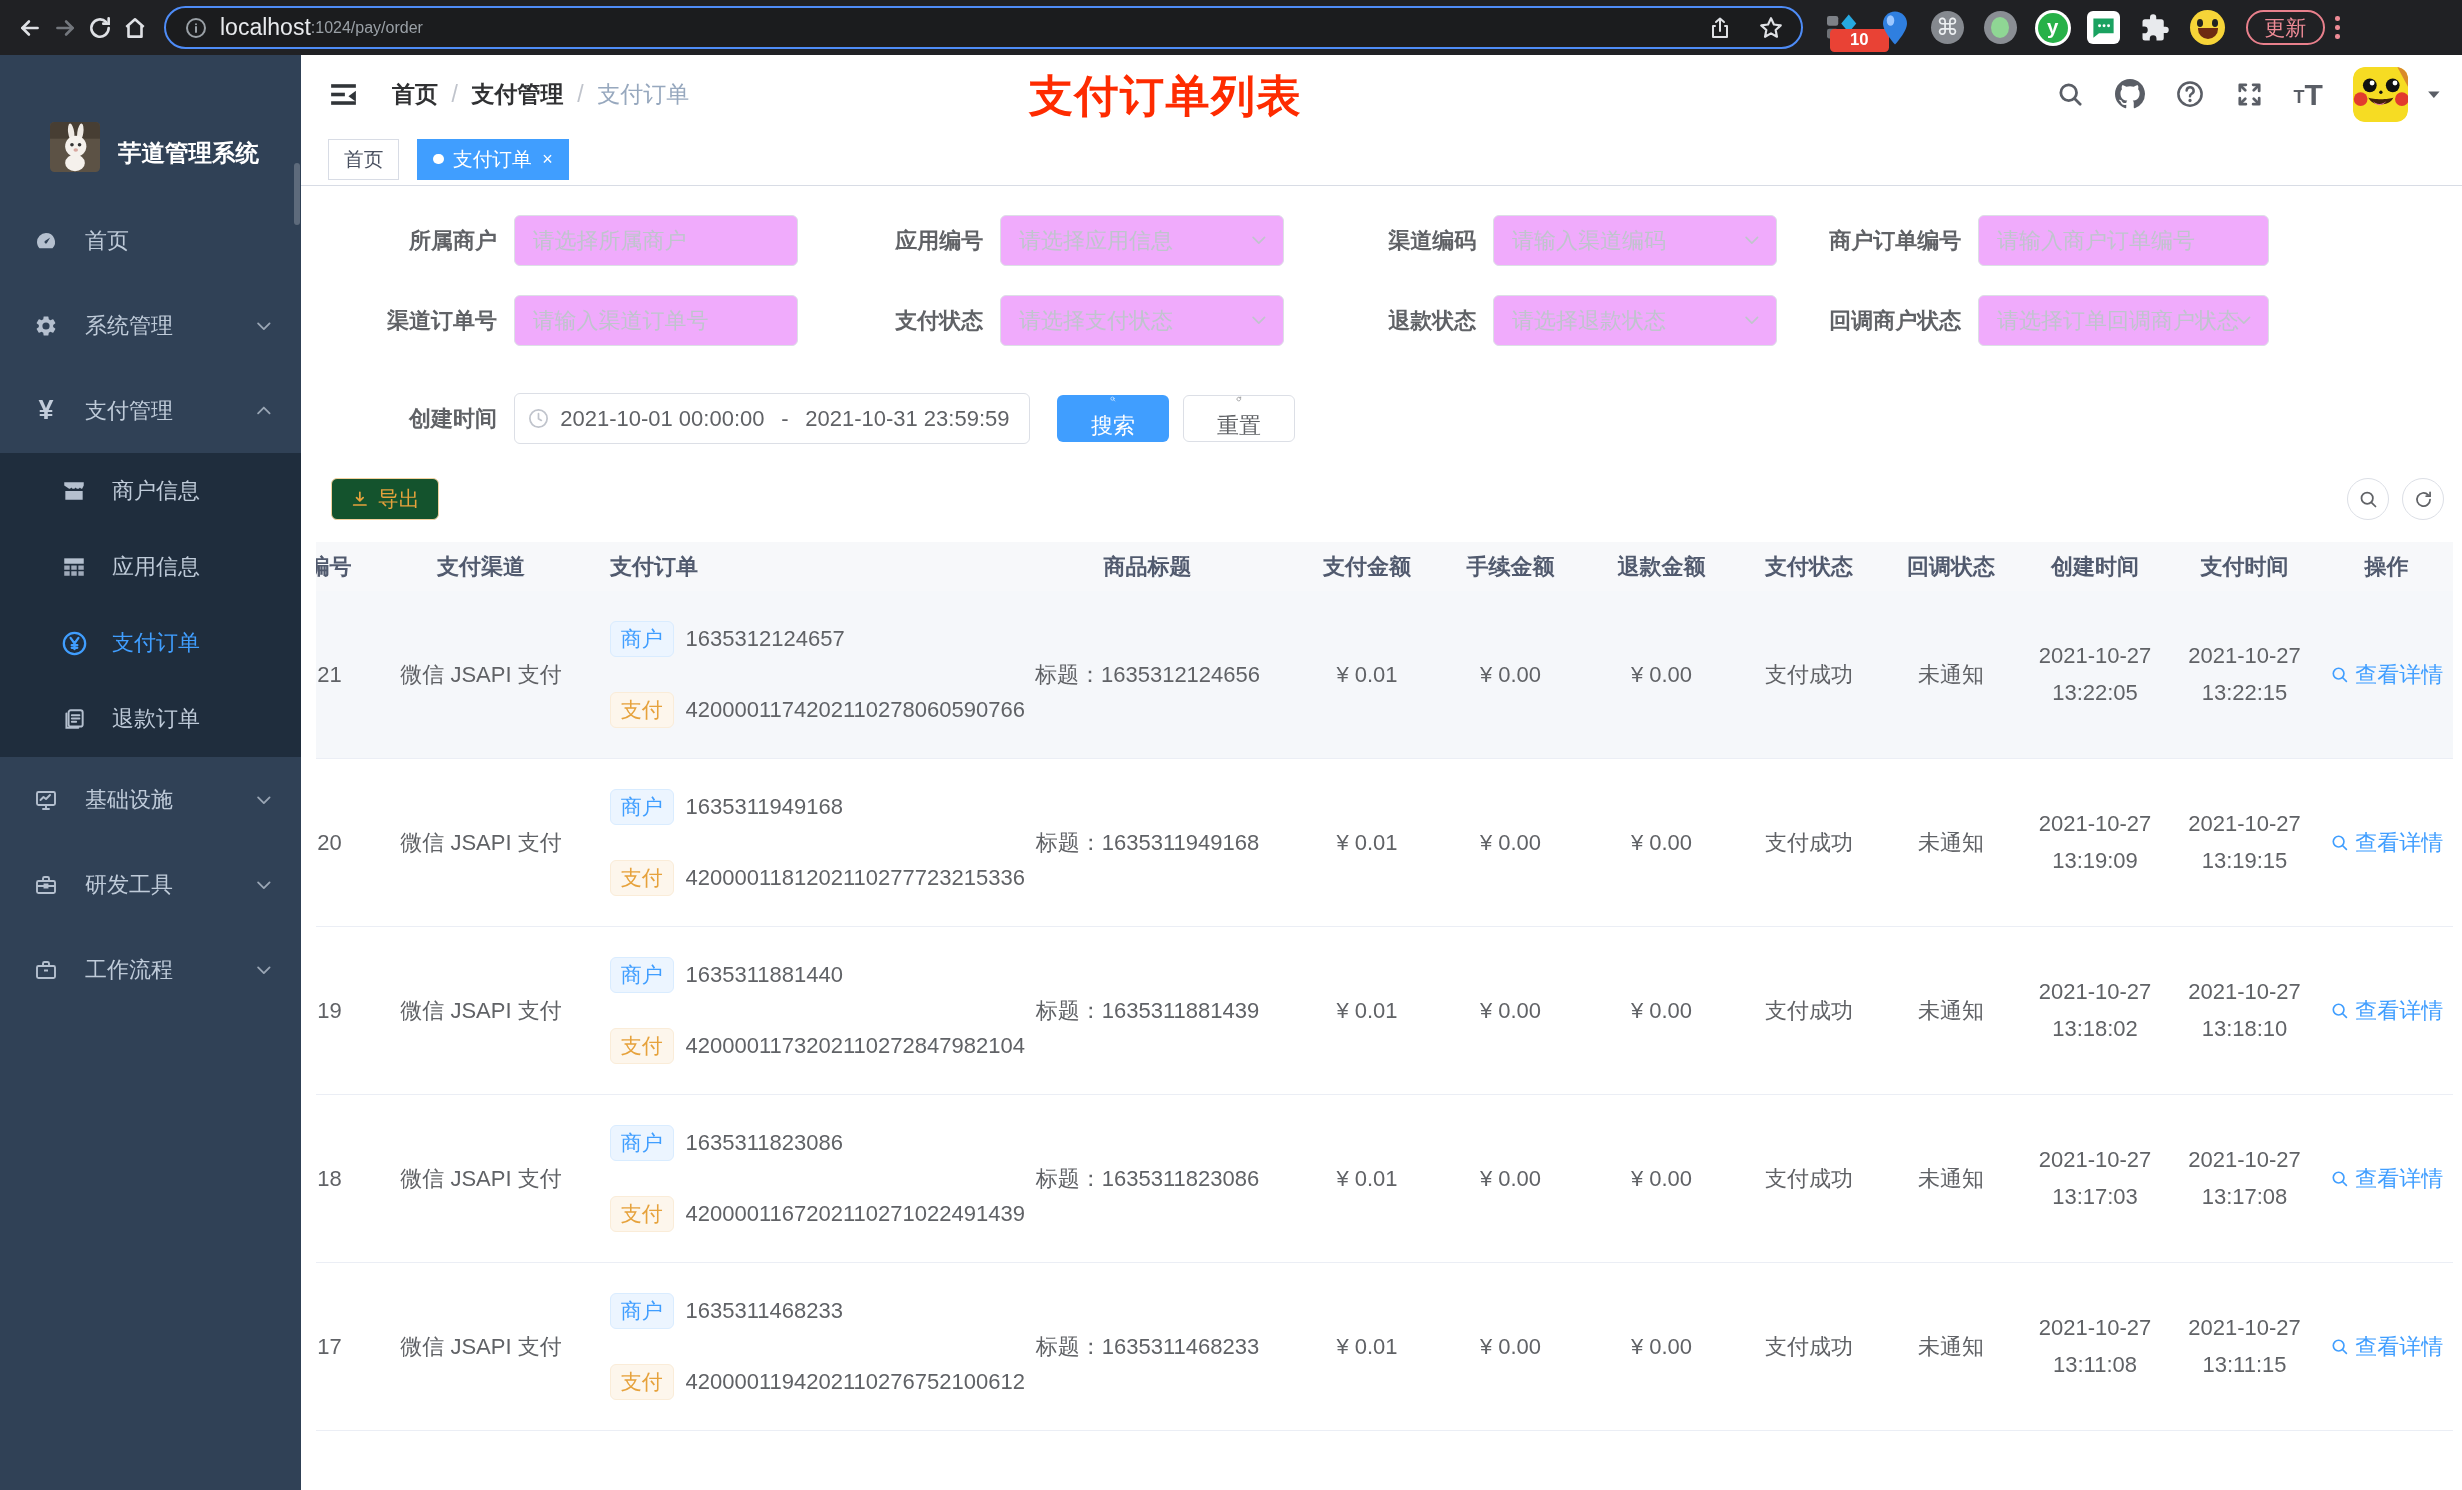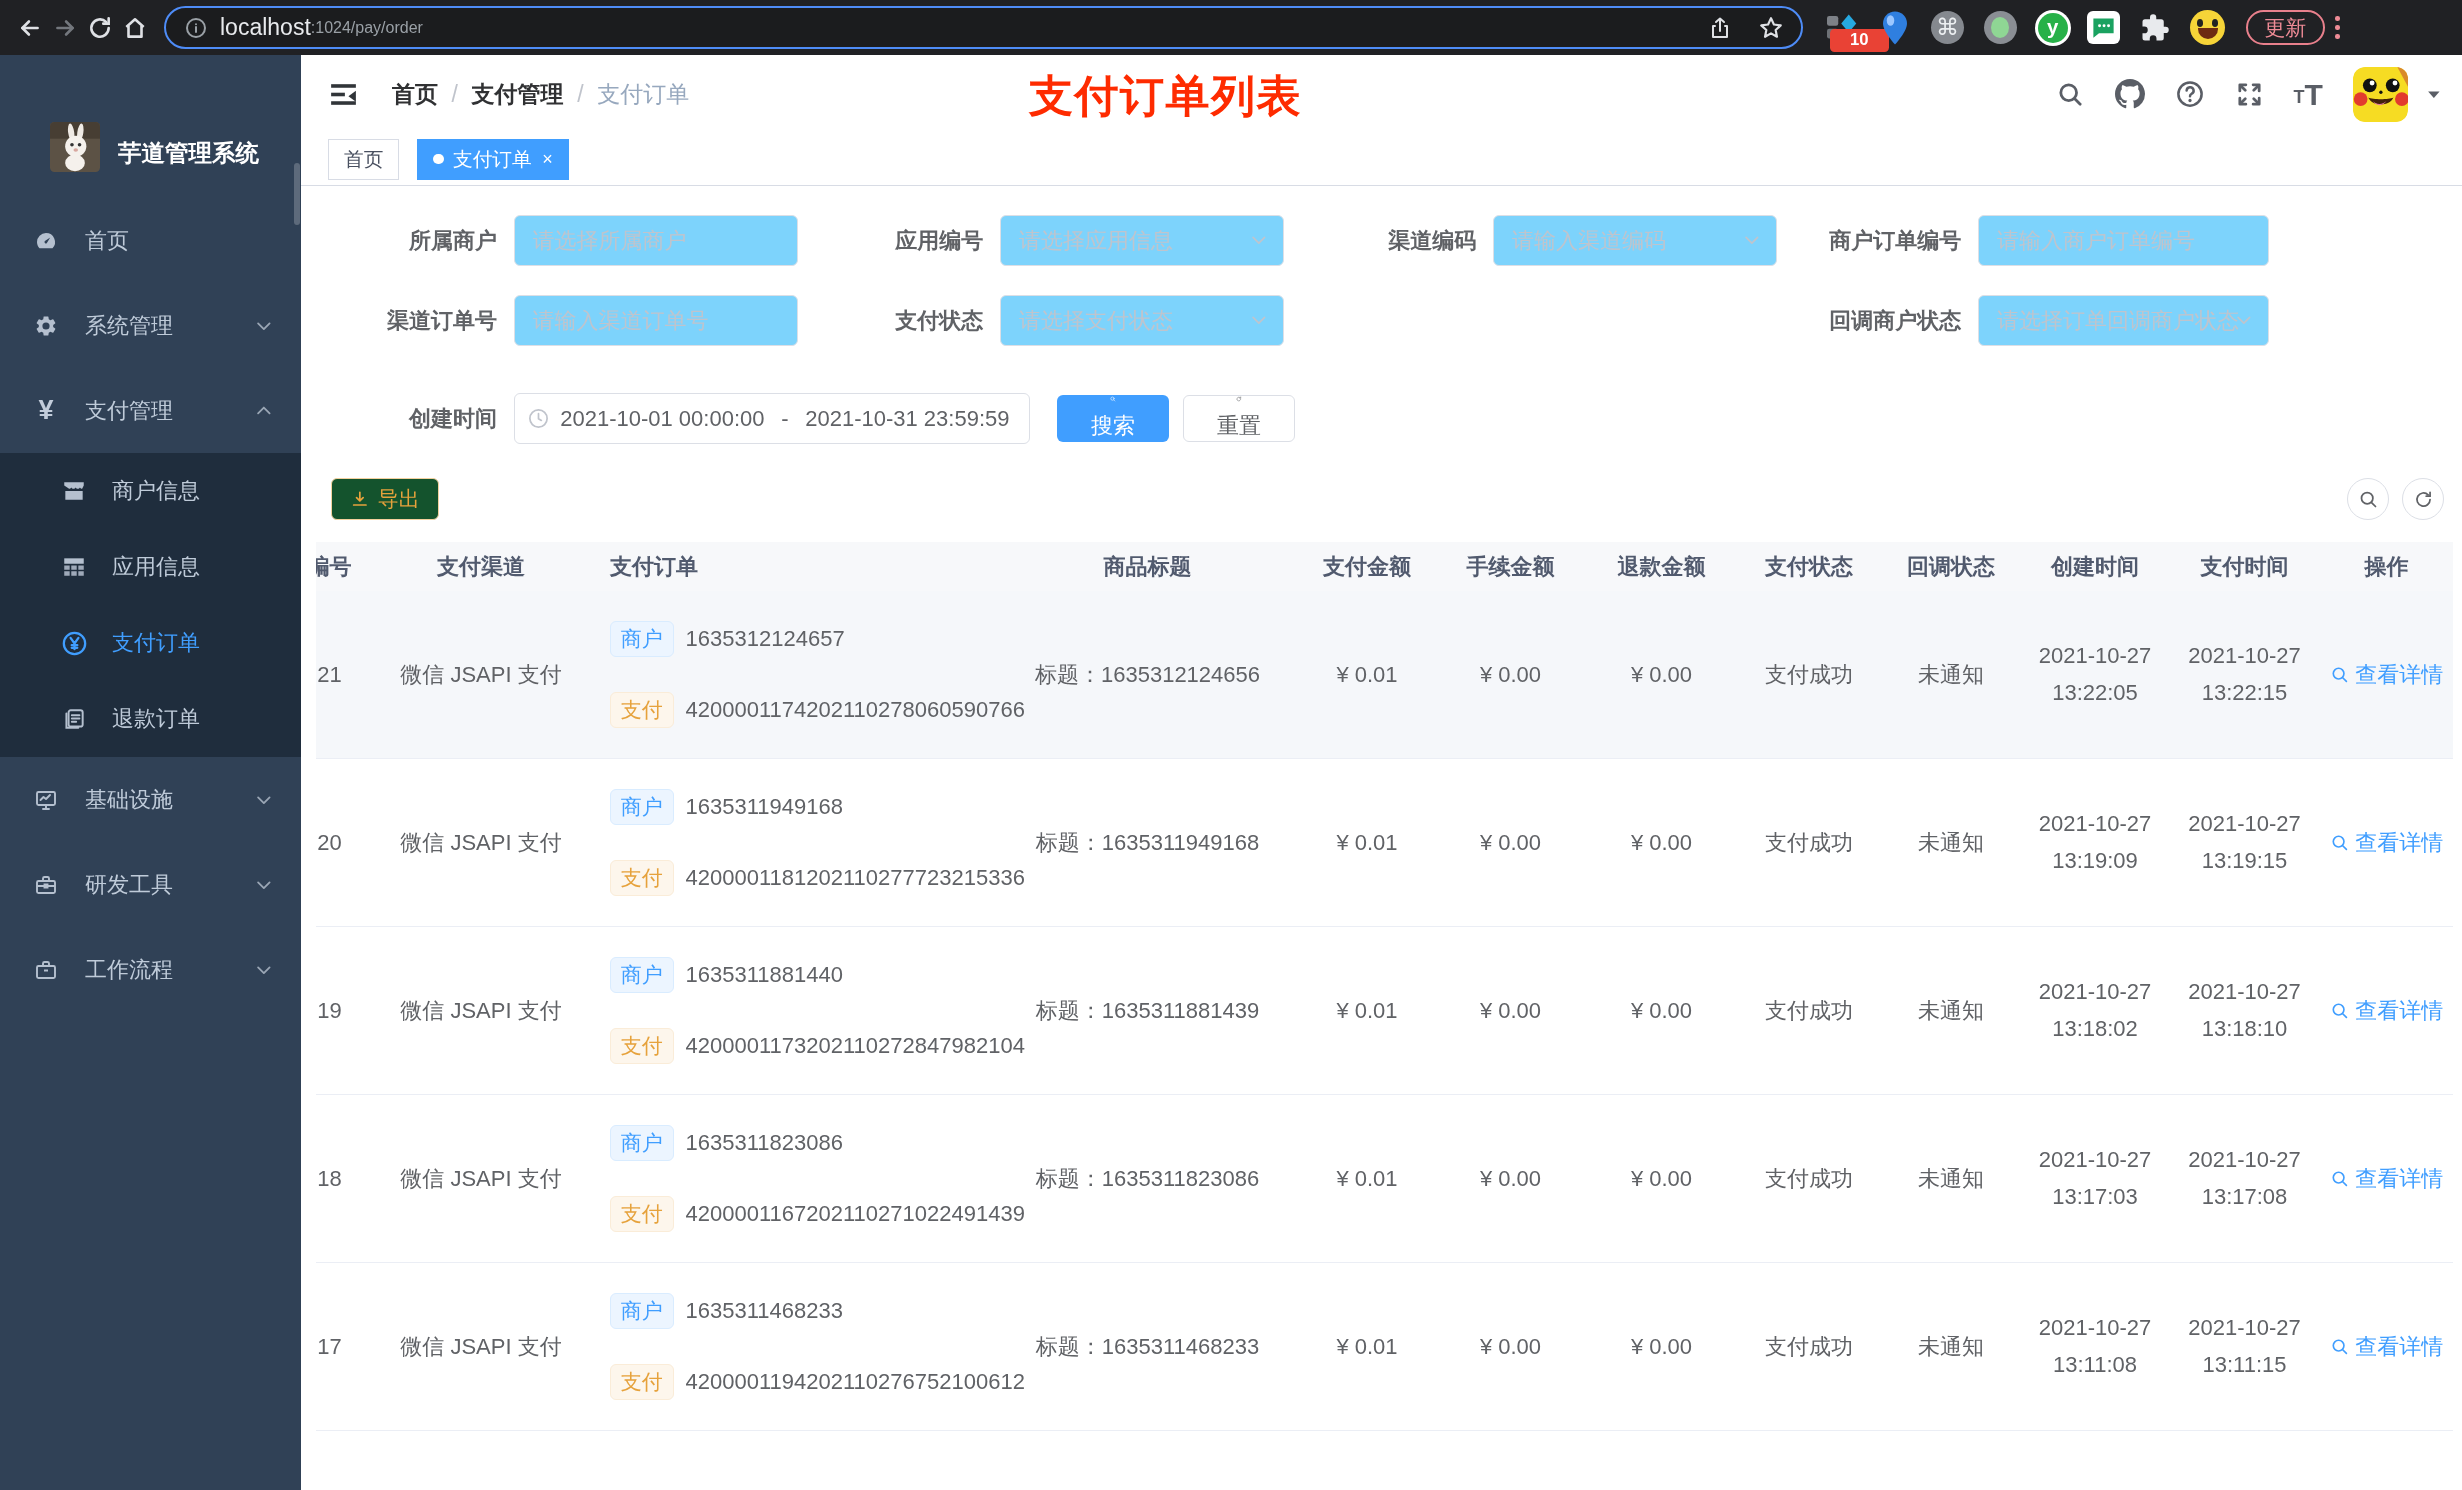--- a/index.html
+++ b/index.html
@@ -80,21 +80,21 @@
   .tv-close { margin-left:10.6px; font-size:18px; }
 
   
   .content { position:relative; flex:1; padding-top:29px; overflow:hidden; }
   .f-row { position:relative; height:51px; }
   .f-row.r1 { margin-bottom:29px; } .f-row.r2 { margin-bottom:47px; } .f-row.r3 { margin-bottom:34px; }
   .field { position:absolute; top:0; display:flex; align-items:center; }
   .f-label { width:227px; text-align:right; font-size:22px; color:#606266; font-weight:600; padding-right:16.7px; flex:0 0 auto; }
   .f-input { position:relative; }
   .f-input input { width:284px; height:51px; border:0.8px solid #dcdfe6; border-radius:6px; font-size:22px; color:#606266;
-    padding:0 18px; outline:none; background:#7dd3fc; font-family:inherit; }
+    padding:0 18px; outline:none; background:#f0abfc; font-family:inherit; }
   .f-input input::placeholder { color:#bfc4cd; }
   .f-input .sel-chev { position:absolute; right:15px; top:15px; color:#c0c4cc; pointer-events:none; }
   .pos-a { left:-14.4px; } .pos-b { left:472px; } .pos-c { left:965px; } .pos-d { left:1450px; }
   .date-wrap { display:flex; align-items:center; position:absolute; left:-14.4px; }
   .date-box { width:516px; height:51px; border:0.8px solid #dcdfe6; border-radius:6px; display:flex; align-items:center;
     padding:0 10.6px 0 12px; overflow:hidden; white-space:nowrap; }
   .date-box .clk { color:#c0c4cc; flex:0 0 auto; display:flex; }
   .date-txt { font-size:22px; color:#606266; margin-left:10.6px; }
   .date-sep { font-size:22px; color:#606266; margin:0 16.7px; }
   .btn { height:47px; border-radius:6px; font-size:22px; display:inline-flex; align-items:center; justify-content:center;
@@ -495,20 +495,30 @@
           <div class="field pos-b">
             <span class="f-label">支付状态</span>
             <span class="f-input"><input placeholder="请选择支付状态" style="">
               <span class="sel-chev">
                   <svg width="19.7" height="19.7" viewBox="0 0 24 24" fill="none" stroke="currentColor" stroke-width="2" stroke-linecap="round" stroke-linejoin="round">
                     <path d="M5 9l7 7 7-7"></path>
                   </svg>
                 </span>
             </span>
           </div>
+          <div class="field pos-c">
+            <span class="f-label">退款状态</span>
+            <span class="f-input"><input placeholder="请选择退款状态" style="">
+              <span class="sel-chev">
+                  <svg width="19.7" height="19.7" viewBox="0 0 24 24" fill="none" stroke="currentColor" stroke-width="2" stroke-linecap="round" stroke-linejoin="round">
+                    <path d="M5 9l7 7 7-7"></path>
+                  </svg>
+                </span>
+            </span>
+          </div>
           <div class="field pos-d">
             <span class="f-label">回调商户状态</span>
             <span class="f-input"><input style="width: 291px;" placeholder="请选择订单回调商户状态">
               <span class="sel-chev">
                   <svg width="19.7" height="19.7" viewBox="0 0 24 24" fill="none" stroke="currentColor" stroke-width="2" stroke-linecap="round" stroke-linejoin="round">
                     <path d="M5 9l7 7 7-7"></path>
                   </svg>
                 </span>
             </span>
           </div>

